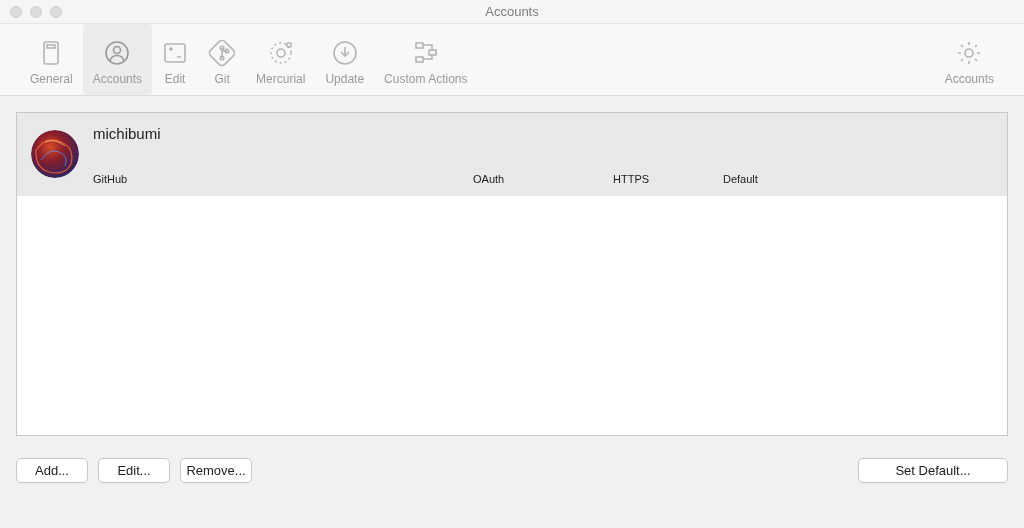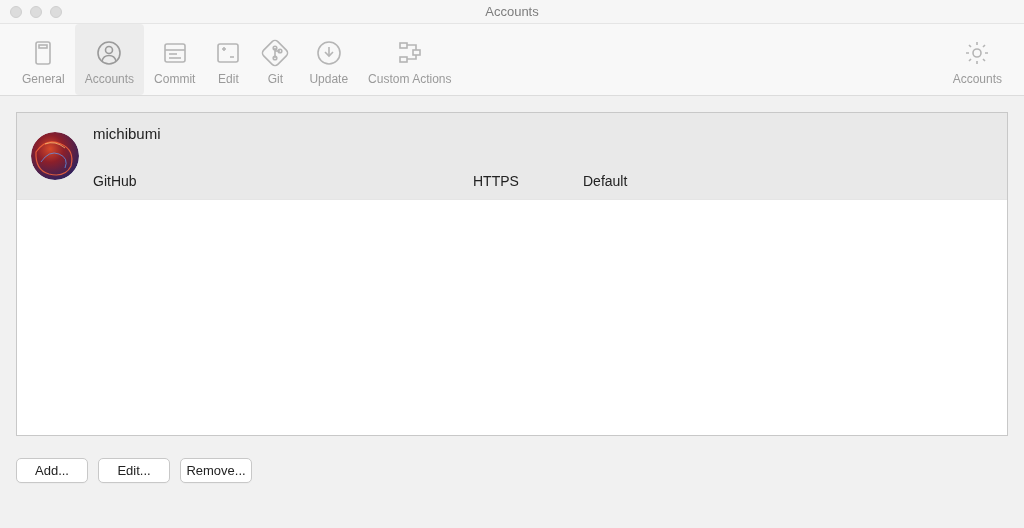--- a/index.html
+++ b/index.html
@@ -22,21 +22,21 @@
     font-size: 13px; color: #7d7d7d; pointer-events: none;
   }
 
   
   .toolbar {
     height: 72px;
     background: #f8f8f8;
     border-bottom: 1px solid #dcdcdc;
     display: flex;
     align-items: stretch;
-    padding: 0 12px;
+    padding: 0 20px;
   }
   .toolbar-spacer { flex: 1; }
   .toolbar-item {
     display: flex; flex-direction: column; align-items: center; justify-content: center;
     padding: 6px 10px 4px 10px;
     color: #9a9a9a;
     font-size: 12px;
     border-radius: 4px;
   }
   .toolbar-item.selected { background: #ececec; }
@@ -60,21 +60,21 @@
     border-bottom: 1px solid #e5e5e5;
     background: #e9e9e9;
   }
   .avatar-wrap {
     width: 48px; height: 48px; border-radius: 50%; overflow: hidden;
     margin-right: 14px; flex-shrink: 0;
   }
   .avatar { width: 100%; height: 100%; display: block; }
   .account-main { flex: 1; display: flex; flex-direction: column; justify-content: center; gap: 29px; }
   .account-username { font-size: 15px; color: #222; line-height: 1.4; }
-  .account-second-line { display: flex; align-items: baseline; font-size: 14px; color: #222; }
+  .account-second-line { display: flex; align-items: baseline; font-size: 11px; color: #222; }
   .account-host { width: 380px; }
   .account-auth { width: 140px; }
   .account-protocol { width: 110px; }
   .account-default { }
 
   
   .button-bar {
     display: flex;
     gap: 10px;
     padding: 6px 16px 12px 16px;
@@ -124,31 +124,20 @@
     <span class="icon">
       <svg width="28" height="28" viewBox="0 0 28 28" fill="none" stroke="#9a9a9a" stroke-width="1.6">
         <circle cx="14" cy="14" r="11"></circle>
         <circle cx="14" cy="11" r="3.5"></circle>
         <path d="M7 22 C8 18 11 16.5 14 16.5 C17 16.5 20 18 21 22"></path>
       </svg>
     </span>
     <span class="label">Accounts</span>
   </div>
 
-  <div class="toolbar-item">
-    <span class="icon">
-      <svg width="26" height="26" viewBox="0 0 26 26" fill="none" stroke="#b5b5b5" stroke-width="1.6">
-        <rect x="3" y="4" width="20" height="18" rx="2"></rect>
-        <line x1="3" y1="10" x2="23" y2="10"></line>
-        <line x1="7" y1="14" x2="15" y2="14"></line>
-        <line x1="7" y1="18" x2="19" y2="18"></line>
-      </svg>
-    </span>
-    <span class="label">Commit</span>
-  </div>
 
   <div class="toolbar-item">
     <span class="icon">
       <svg width="26" height="26" viewBox="0 0 26 26" fill="none" stroke="#b5b5b5" stroke-width="1.6">
         <rect x="3" y="4" width="20" height="18" rx="2"></rect>
         <line x1="7" y1="9" x2="11" y2="9"></line>
         <line x1="9" y1="7" x2="9" y2="11"></line>
         <line x1="15" y1="17" x2="19" y2="17"></line>
       </svg>
     </span>
@@ -162,20 +151,30 @@
         <line x1="14" y1="9" x2="14" y2="19"></line>
         <circle cx="14" cy="9" r="1.8"></circle>
         <circle cx="14" cy="19" r="1.8"></circle>
         <line x1="14" y1="12" x2="19" y2="12"></line>
         <circle cx="19" cy="12" r="1.8"></circle>
       </svg>
     </span>
     <span class="label">Git</span>
   </div>
 
+  <div class="toolbar-item">
+    <span class="icon">
+      <svg width="28" height="28" viewBox="0 0 28 28" fill="none" stroke="#b5b5b5" stroke-width="1.6">
+        <circle cx="14" cy="14" r="10" stroke-dasharray="2 3"></circle>
+        <circle cx="14" cy="14" r="4"></circle>
+        <circle cx="22" cy="6" r="2.2"></circle>
+      </svg>
+    </span>
+    <span class="label">Mercurial</span>
+  </div>
 
   <div class="toolbar-item">
     <span class="icon">
       <svg width="28" height="28" viewBox="0 0 28 28" fill="none" stroke="#b5b5b5" stroke-width="1.6">
         <circle cx="14" cy="14" r="11"></circle>
         <line x1="14" y1="8" x2="14" y2="17"></line>
         <polyline points="10,13 14,17 18,13"></polyline>
       </svg>
     </span>
     <span class="label">Update</span>
@@ -222,26 +221,28 @@
           <circle cx="24" cy="24" r="24" fill="url(#g1)"></circle>
           <path d="M5 20 Q15 5 30 12 Q44 18 40 34 Q34 46 18 42 Q4 38 5 20 Z" fill="none" stroke="#ff6a3a" stroke-width="1.2" opacity="0.8"></path>
           <path d="M10 30 Q18 18 28 22 Q38 26 34 36" fill="none" stroke="#5aa0ff" stroke-width="1" opacity="0.7"></path>
           <path d="M14 12 Q24 8 34 16" fill="none" stroke="#ffd080" stroke-width="1" opacity="0.7"></path>
         </svg>
       </div>
       <div class="account-main">
         <div class="account-username">michibumi</div>
         <div class="account-second-line">
           <div class="account-host">GitHub</div>
+          <div class="account-auth">OAuth</div>
           <div class="account-protocol">HTTPS</div>
           <div class="account-default">Default</div>
         </div>
       </div>
     </div>
   </div>
 </div>
 
 <div class="button-bar">
   <button class="mac-button">Add...</button>
   <button class="mac-button">Edit...</button>
   <button class="mac-button">Remove...</button>
   <div class="spacer"></div>
+  <button class="mac-button wide">Set Default...</button>
 </div>
 
 </body></html>

